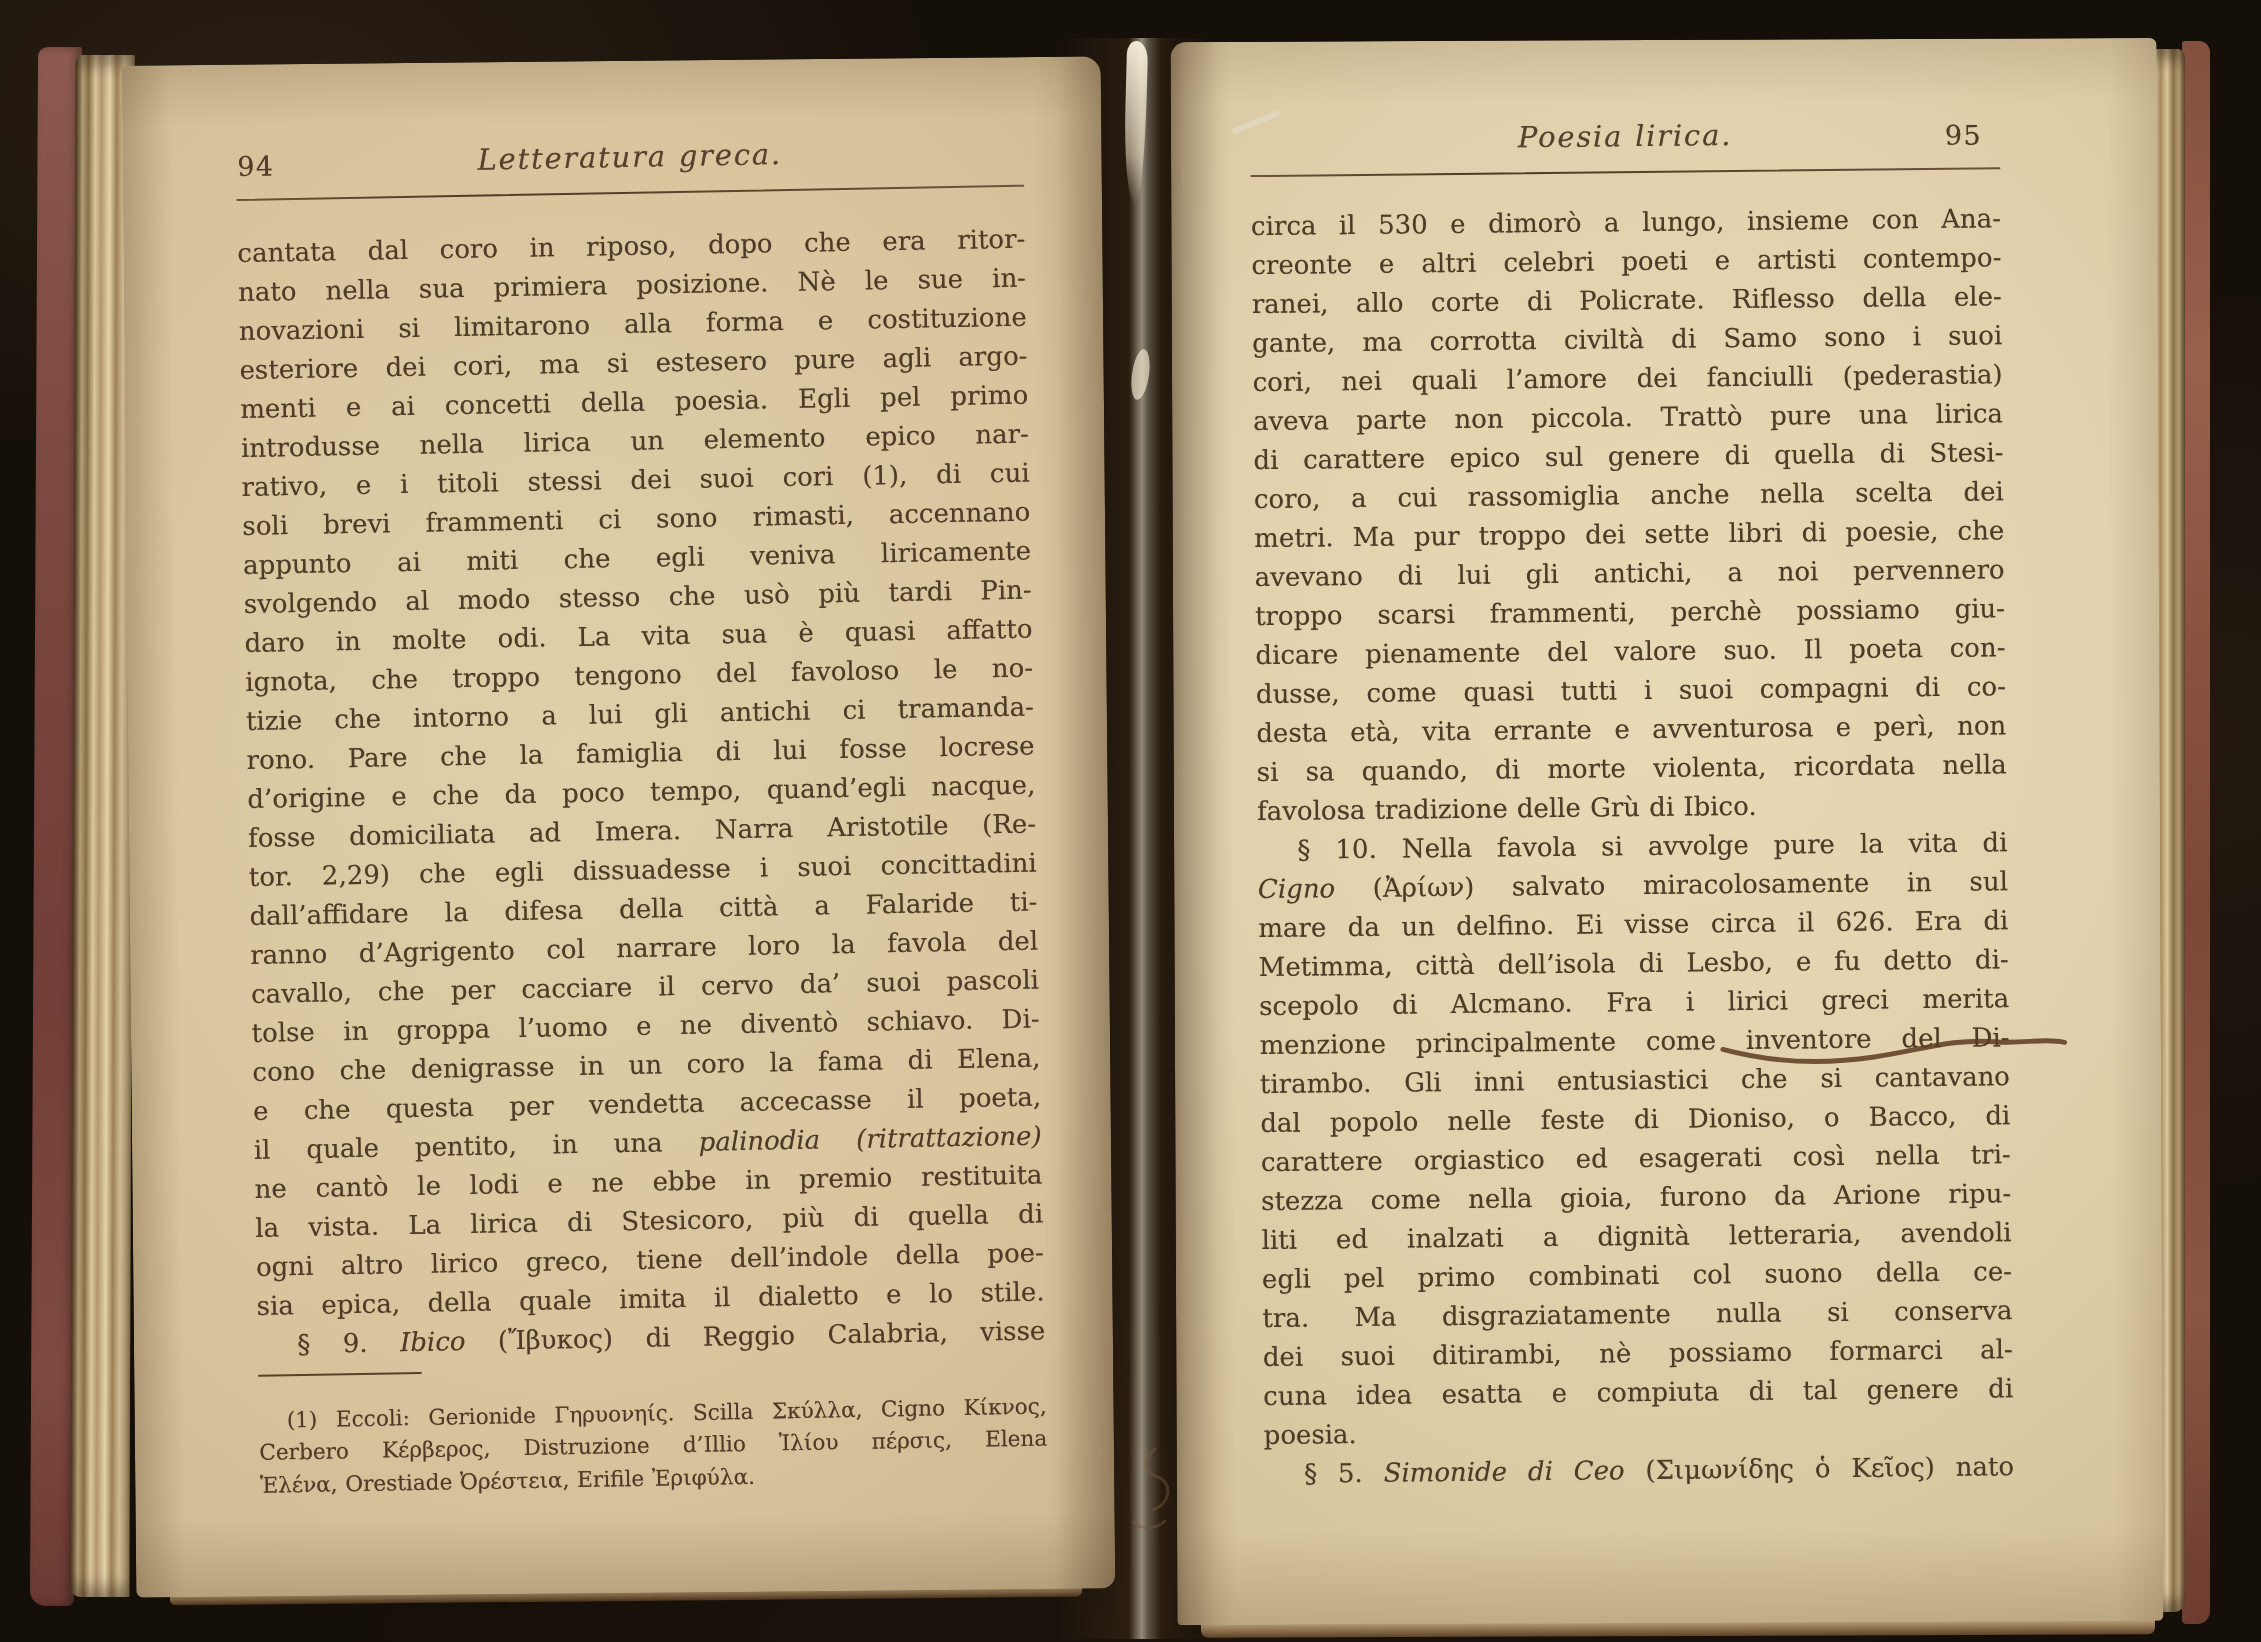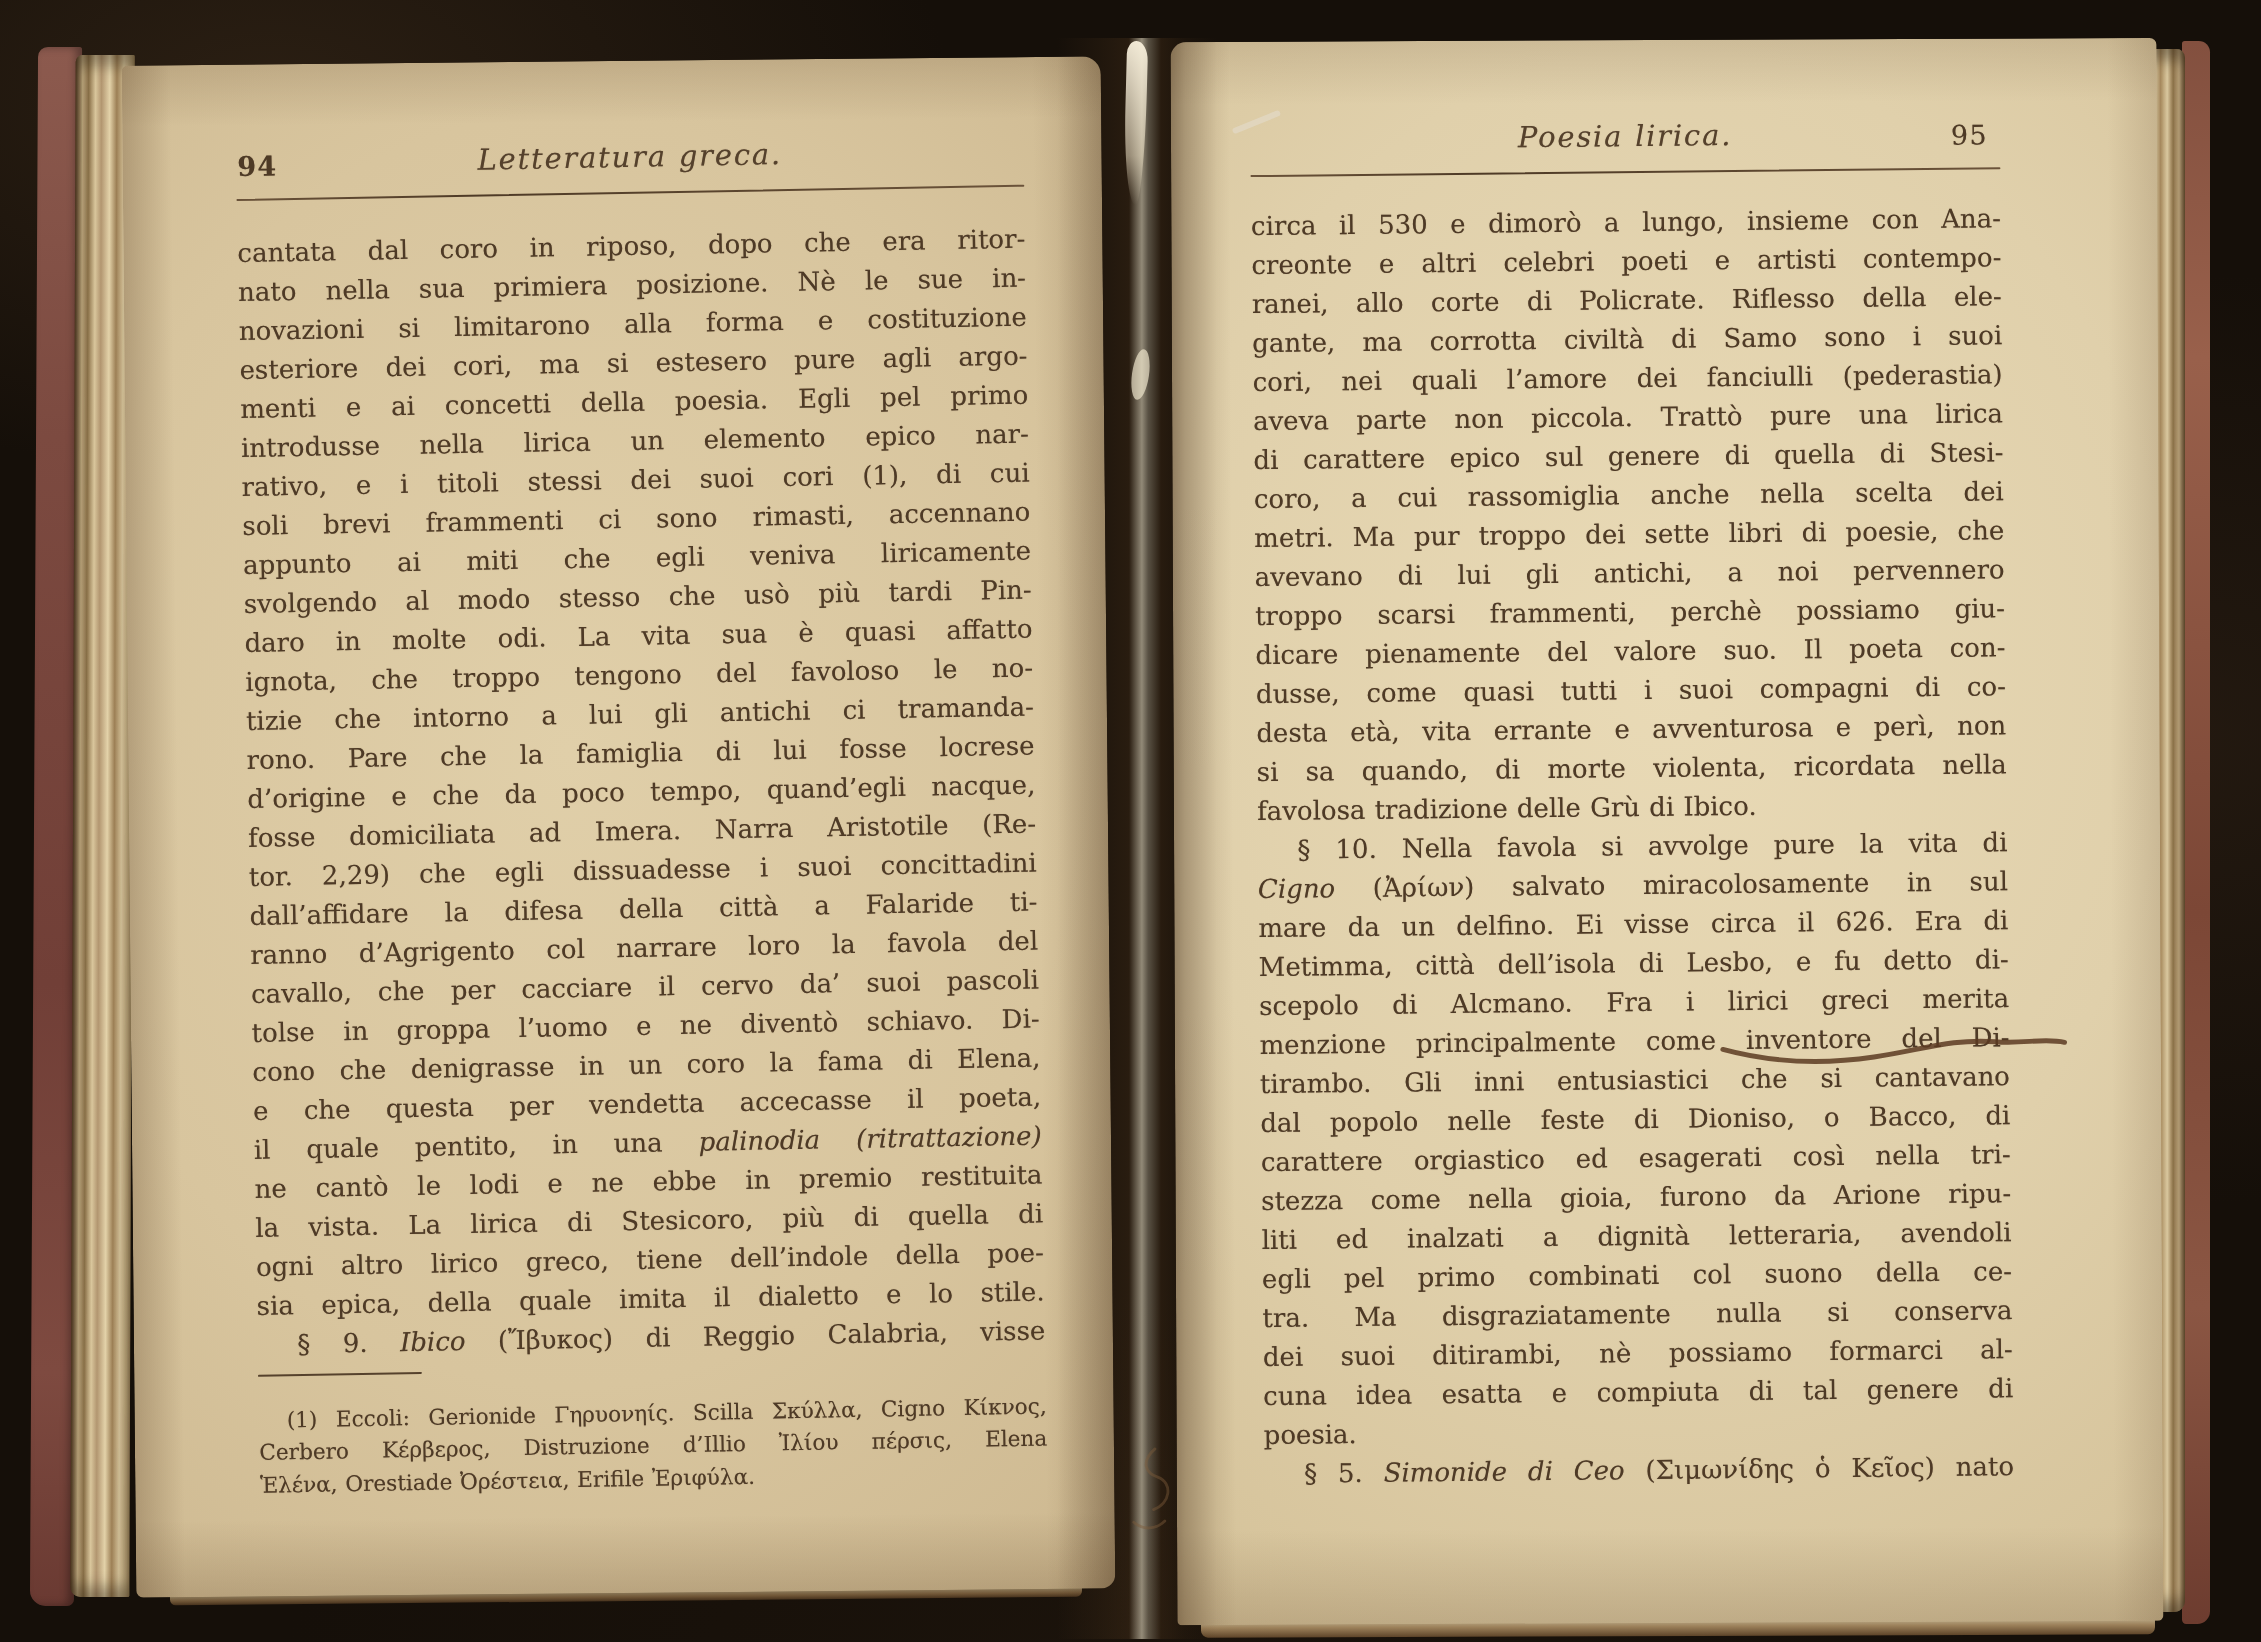--- a/index.html
+++ b/index.html
@@ -60,22 +60,22 @@
   .tear2{position:absolute;left:75px;top:311px;width:17px;height:51px;background:rgba(246,236,210,.65);
     border-radius:50%;transform:rotate(8deg);}
   .thread{position:absolute;left:1231px;top:119px;width:51px;height:6.4px;background:rgba(226,216,196,.75);
     border-radius:3.5px;transform:rotate(-22deg);}
   
   .content{position:absolute;text-shadow:0 0 0.7px rgba(78,58,38,.5);word-spacing:.08em;}
   .content-left{left:113px;top:79px;width:788px;transform:rotate(-.5deg);transform-origin:50% 0;}
   .content-right{left:79px;top:79px;width:750px;transform:rotate(-.35deg);transform-origin:50% 0;}
   .pagehead{position:relative;height:52px;}
   .pnum{position:absolute;top:4.2px;font-size:27px;letter-spacing:1.4px;}
-  .pnum-left{left:1.4px;font-weight:bold;}
-  .pnum-right{right:12px;}
+  .pnum-left{left:1.4px;}
+  .pnum-right{right:18px;}
   .phead{display:block;text-align:center;font-style:italic;letter-spacing:1.8px;font-size:29px;color:#55412c;}
   .headrule{height:2.1px;border-radius:1.4px;
     background:linear-gradient(90deg,#6b533a,#4e3a26 30%,#5d4730 70%,#6b533a);}
   .body{margin-top:30px;font-size:26px;}
   .content-left .body{margin-top:32.5px;}
   .line{height:39px;line-height:39px;}
   .j{text-align:justify;text-align-last:justify;}
   .l{text-align:left;text-align-last:left;}
   .in{text-indent:40px;}
   .it{font-style:italic;}

